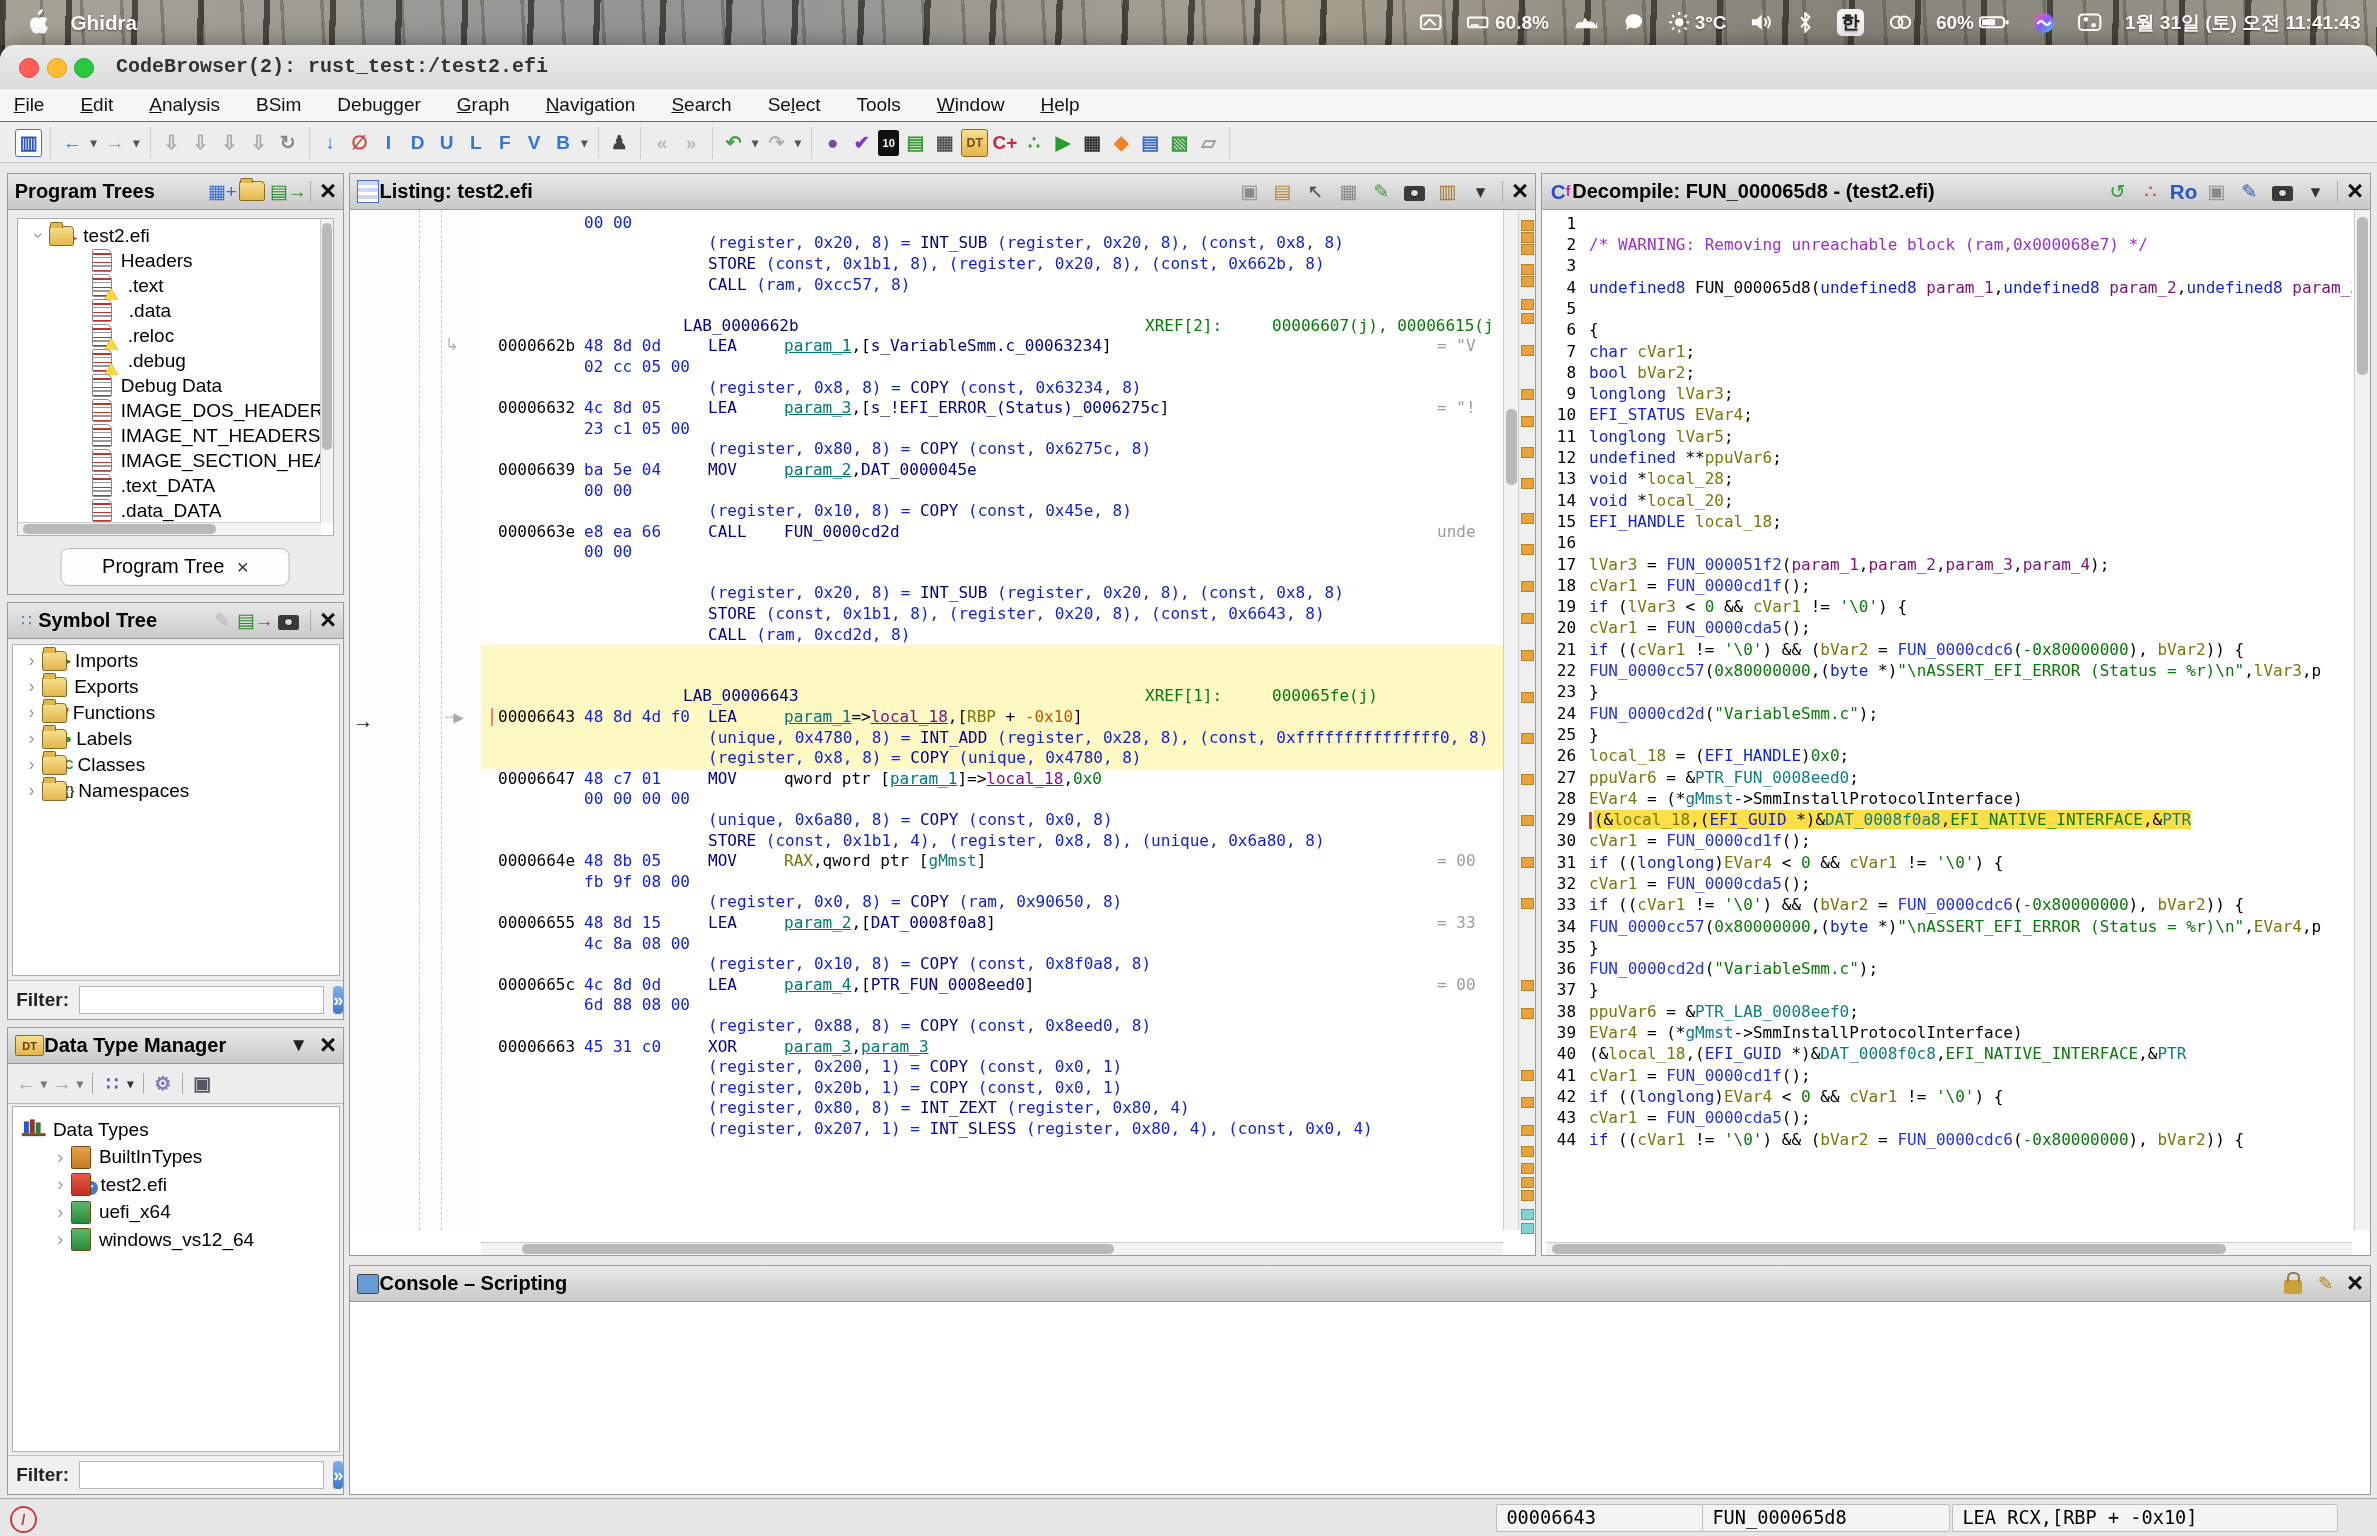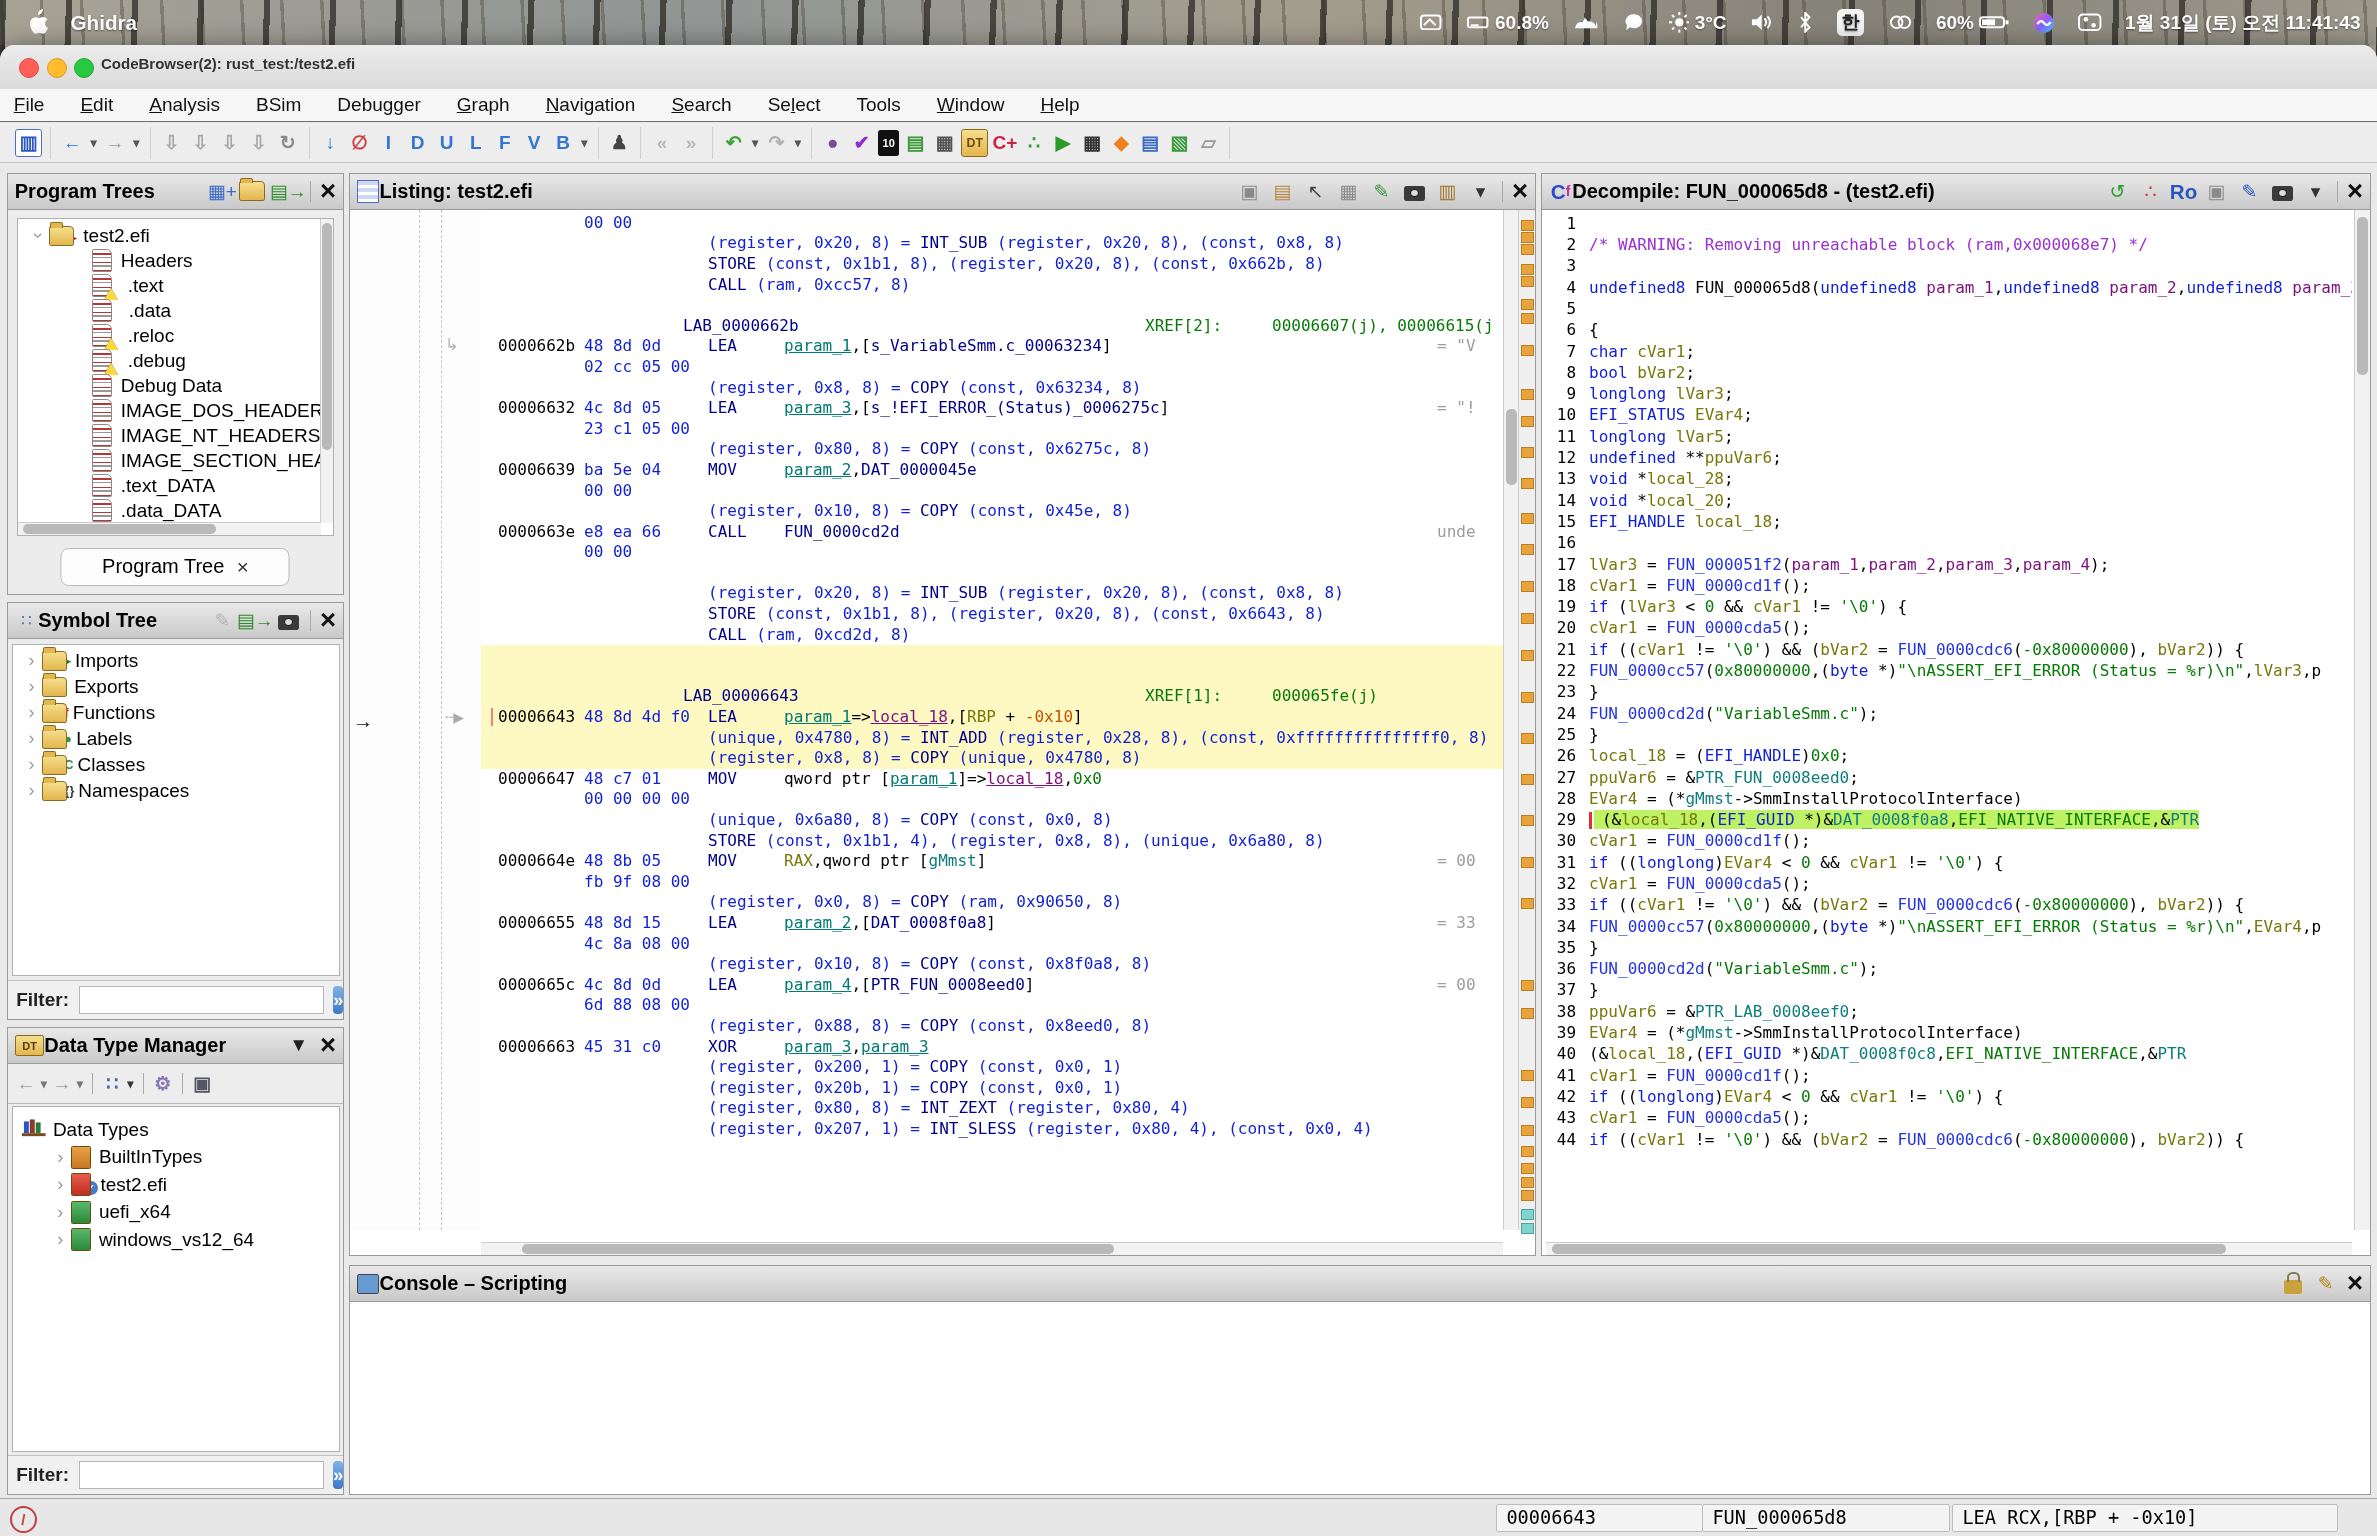--- a/index.html
+++ b/index.html
@@ -17,21 +17,21 @@
   #macbar .apple{margin-left:25px;width:25px;height:27.5px;}
   #macbar .appname{font-weight:bold;font-size:20.6px;margin-left:20.6px;text-shadow:0 0.7px 2.1px rgba(0,0,0,.5);}
   #macright{margin-left:auto;display:flex;align-items:center;gap:23.4px;margin-right:16.5px;font-size:19px;font-weight:600;text-shadow:0 0.7px 2.1px rgba(0,0,0,.45);}
   #macright .mi{display:flex;align-items:center;gap:5.5px;}
   .hanbox{display:inline-block;background:#f4f4f4;color:#222;border-radius:5.5px;min-width:27.5px;height:27.5px;line-height:27.5px;text-align:center;font-size:18px;font-weight:bold;}
   
   #win{position:absolute;left:0;top:45px;width:2377px;height:1491px;background:#e9e9e9;border-radius:15px 15px 0 0;box-shadow:0 4.1px 27.5px rgba(0,0,0,.5);}
   #titlebar{position:absolute;left:0;top:0;width:100%;height:44px;border-radius:15px 15px 0 0;
     background:linear-gradient(#ececec,#dadada);border-bottom:0.7px solid #b6b6b6;}
   .tl{position:absolute;top:13px;width:18px;height:18px;border-radius:50%;}
-  #winTitle{position:absolute;left:101px;top:9.6px;font-size:15px;font-weight:bold;color:#333;}
+  #winTitle{position:absolute;left:116px;top:9.6px;font-size:20px;font-weight:bold;color:#333;font-family:Liberation Mono, monospace;}
   #menurow{position:absolute;left:0;top:44px;width:100%;height:33px;background:#f6f6f6;display:flex;align-items:center;gap:36px;padding-left:13.8px;box-sizing:border-box;font-size:19px;color:#111;border-bottom:1.4px solid #6e6e6e;}
   #menurow .mitem{cursor:default;text-align:right;}
   #toolbar{position:absolute;left:0;top:78px;width:100%;height:40px;background:#ededed;display:flex;align-items:center;padding-left:6.9px;box-sizing:border-box;border-bottom:0.7px solid #c4c4c4;}
   .tgroup{display:flex;align-items:center;gap:4.1px;padding:0 8.3px;border-right:0.7px solid #cfcfcf;height:32px;}
   .tbi{display:inline-flex;align-items:center;justify-content:center;min-width:25px;height:26px;font-size:19px;font-weight:bold;border-radius:2.8px;}
   .tbi.boxed{border:1.4px solid #4a6fc4;background:#fff;}
   
   .panel{position:absolute;background:#ececec;border:1.4px solid #9a9a9a;box-sizing:border-box;}
   .phead{position:absolute;left:0;top:0;right:0;height:36px;background:linear-gradient(#e9e9e9,#c9c9c9);border-bottom:0.7px solid #9a9a9a;display:flex;align-items:center;padding:0 6.9px;box-sizing:border-box;}
   .ptitle{font-size:20px;font-weight:bold;color:#000;white-space:nowrap;}
@@ -74,21 +74,21 @@
   .c-refs{left:791px;color:#067a06;}
   .c-eol{left:956px;color:#9c9c9c;}
   .sK{color:#000;} .sN{color:#000089;} .sT{color:#007a74;text-decoration:underline;}
   .sTl{color:#0e7d7d;} .sO{color:#77770a;} .sG{color:#067a06;}
   .sPu{color:#7d0f7d;text-decoration:underline;} .sRd{color:#c85200;} .sPc{color:#0f1fd4;} .sPo{color:#000089;}
   .sKw{color:#0f1fd4;} .sFn{color:#2433e0;} .sVar{color:#77770a;} .sPar{color:#7d0f7d;} .sGl{color:#0e7d7d;} .sCom{color:#9b30d0;}
   .curbar{position:absolute;left:9.6px;top:1.4px;width:2.8px;height:18px;background:#f28080;}
   .drow{position:relative;height:21.3px;font-size:16px;line-height:21.3px;white-space:nowrap;}
   .dln{position:absolute;left:0;width:30px;text-align:right;color:#000;}
   .dcode{position:absolute;left:43px;right:0;overflow:hidden;}
-  .hlY{background:#bef264;padding-left:8px;}
+  .hlY{background:#fde047;}
   .ycaret{display:inline-block;width:3.4px;height:16.5px;background:#e03030;vertical-align:middle;margin-right:1.4px;}
   
   #lmargin{position:absolute;left:0;top:36px;bottom:25px;width:131px;background:#fdfdfd;}
   #lmargin .dash{position:absolute;top:0;bottom:0;border-left:1.4px dashed #c9c9c9;}
   .overview{position:absolute;top:36px;bottom:25px;right:0;width:16.5px;background:#efefef;border-left:0.7px solid #cfcfcf;}
   .ovm{position:absolute;left:2.1px;width:11.7px;height:9px;background:#e8a33d;border:0.7px solid #b97f20;}
   .ovm.teal{background:#7fd4cf;border-color:#4aa29d;}
   
   #statusbar{position:absolute;left:0;bottom:0;width:100%;height:37px;background:#e7e7e7;border-top:1.4px solid #a9a9a9;}
   .scell{position:absolute;top:4.8px;height:26px;background:#f4f4f4;border:1.4px solid #bdbdbd;border-radius:2.1px;font-size:18.6px;line-height:26px;padding:0 9.6px;color:#000;white-space:nowrap;}

